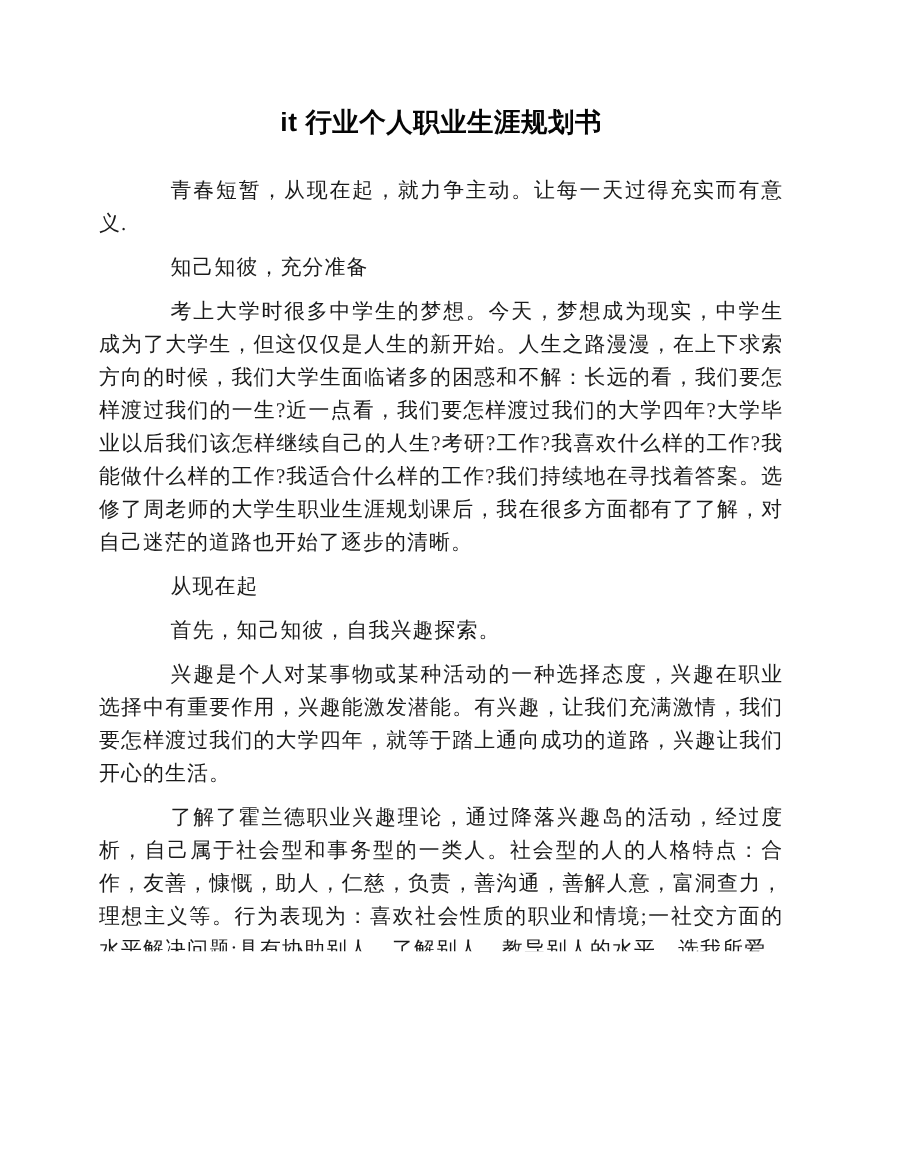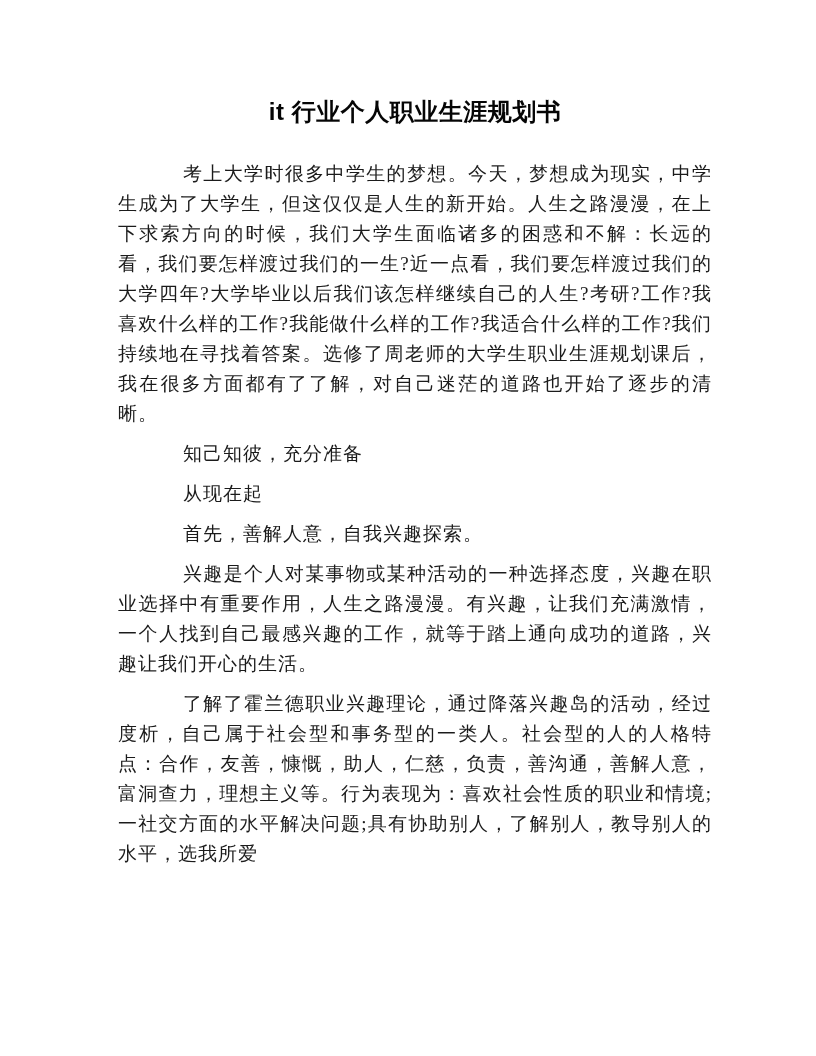--- a/index.html
+++ b/index.html
@@ -7,21 +7,21 @@
     padding: 0;
     background: #ffffff;
   }
   .page {
     position: relative;
     width: 816px;
     height: 865px;
     margin: 0 auto;
     background: #ffffff;
     box-sizing: border-box;
-    padding: 97px 104px 0 118px;
+    padding: 97px 104px 0 90px;
     overflow: hidden;
   }
   .doc-title {
     margin: 0 0 32px 0;
     text-align: center;
     font-family: "Liberation Sans", sans-serif;
     font-weight: bold;
     font-size: 24px;
     line-height: 30px;
     color: #050505;
@@ -37,26 +37,27 @@
     text-indent: 65px;
     color: #1b1b1b;
   }
 </style>
 </head>
 <body>
 
 <div class="page">
   <h1 class="doc-title">it 行业个人职业生涯规划书</h1>
 
+  <p class="para">青春短暂，从现在起，就力争主动。让每一天过得充实而有意义.</p>
+
+  <p class="para">知己知彼，充分准备</p>
 
   <p class="para">考上大学时很多中学生的梦想。今天，梦想成为现实，中学生成为了大学生，但这仅仅是人生的新开始。人生之路漫漫，在上下求索方向的时候，我们大学生面临诸多的困惑和不解：长远的看，我们要怎样渡过我们的一生?近一点看，我们要怎样渡过我们的大学四年?大学毕业以后我们该怎样继续自己的人生?考研?工作?我喜欢什么样的工作?我能做什么样的工作?我适合什么样的工作?我们持续地在寻找着答案。选修了周老师的大学生职业生涯规划课后，我在很多方面都有了了解，对自己迷茫的道路也开始了逐步的清晰。</p>
-
-  <p class="para">知己知彼，充分准备</p>
 
   <p class="para">从现在起</p>
 
 
-  <p class="para">首先，善解人意，自我兴趣探索。</p>
+  <p class="para">首先，知己知彼，自我兴趣探索。</p>
 
-  <p class="para">兴趣是个人对某事物或某种活动的一种选择态度，兴趣在职业选择中有重要作用，人生之路漫漫。有兴趣，让我们充满激情，一个人找到自己最感兴趣的工作，就等于踏上通向成功的道路，兴趣让我们开心的生活。</p>
+  <p class="para">兴趣是个人对某事物或某种活动的一种选择态度，兴趣在职业选择中有重要作用，兴趣能激发潜能。有兴趣，让我们充满激情，我们要怎样渡过我们的大学四年，就等于踏上通向成功的道路，兴趣让我们开心的生活。</p>
 
   <p class="para">了解了霍兰德职业兴趣理论，通过降落兴趣岛的活动，经过度析，自己属于社会型和事务型的一类人。社会型的人的人格特点：合作，友善，慷慨，助人，仁慈，负责，善沟通，善解人意，富洞查力，理想主义等。行为表现为：喜欢社会性质的职业和情境;一社交方面的水平解决问题;具有协助别人，了解别人，教导别人的水平，选我所爱</p>
 </div>
 
 </body></html>

